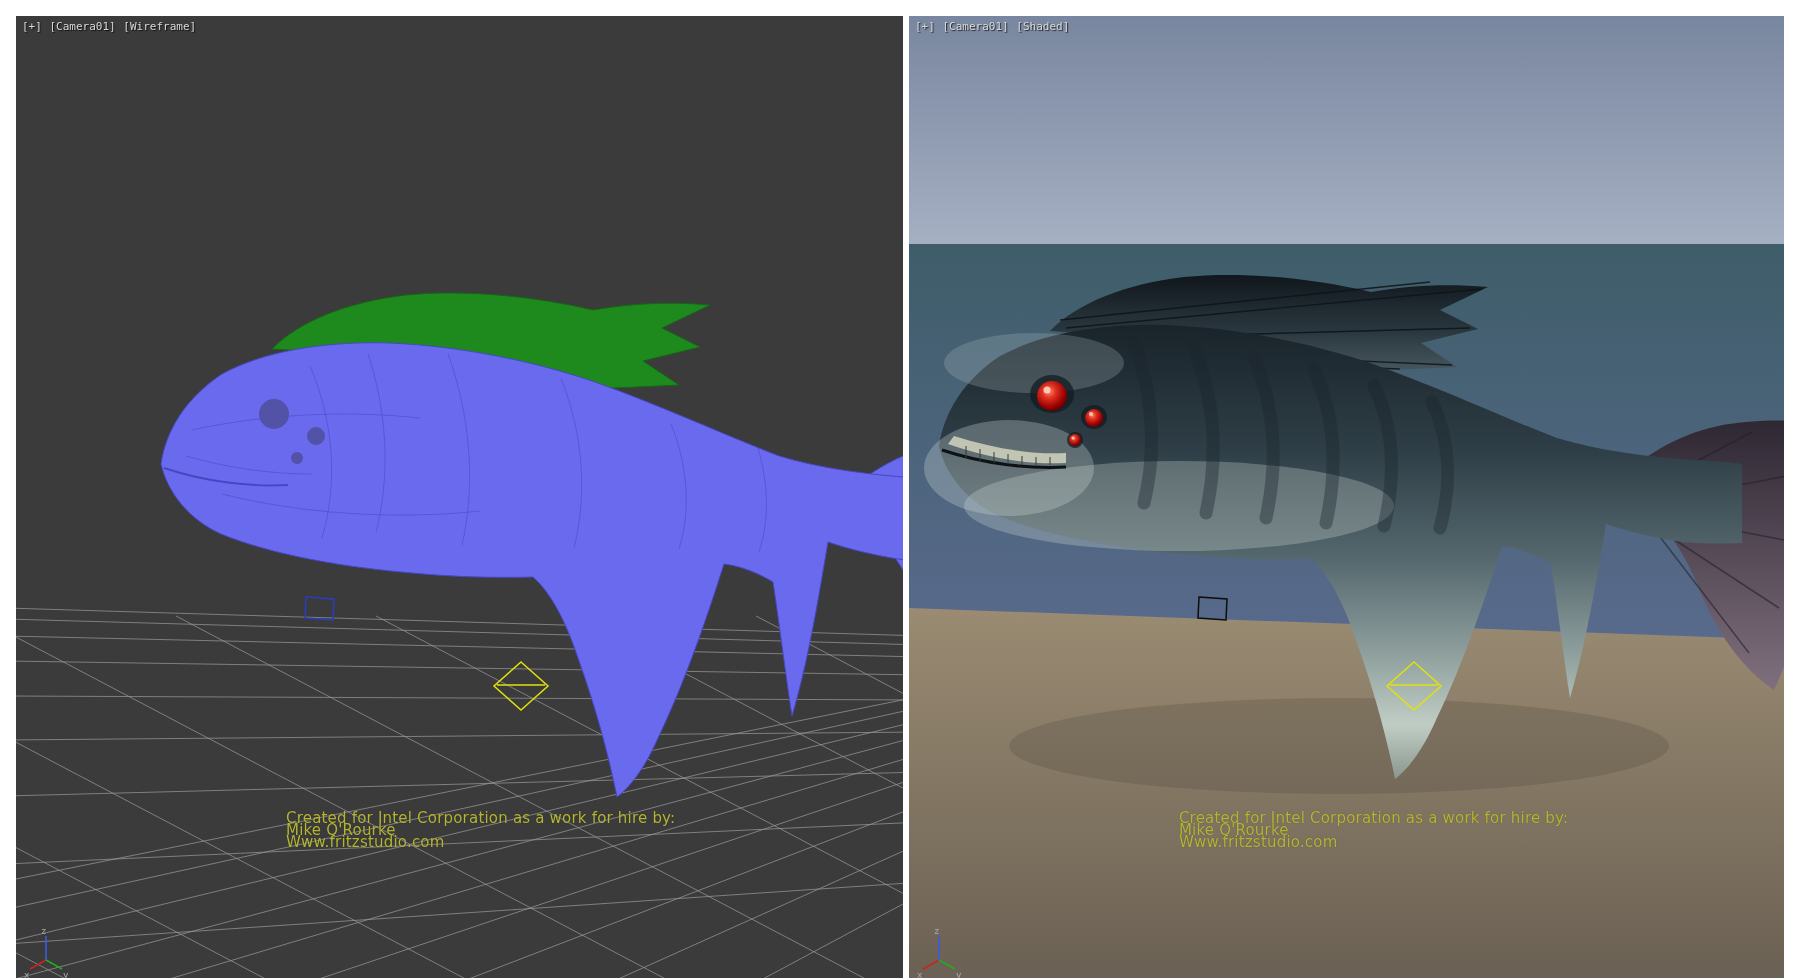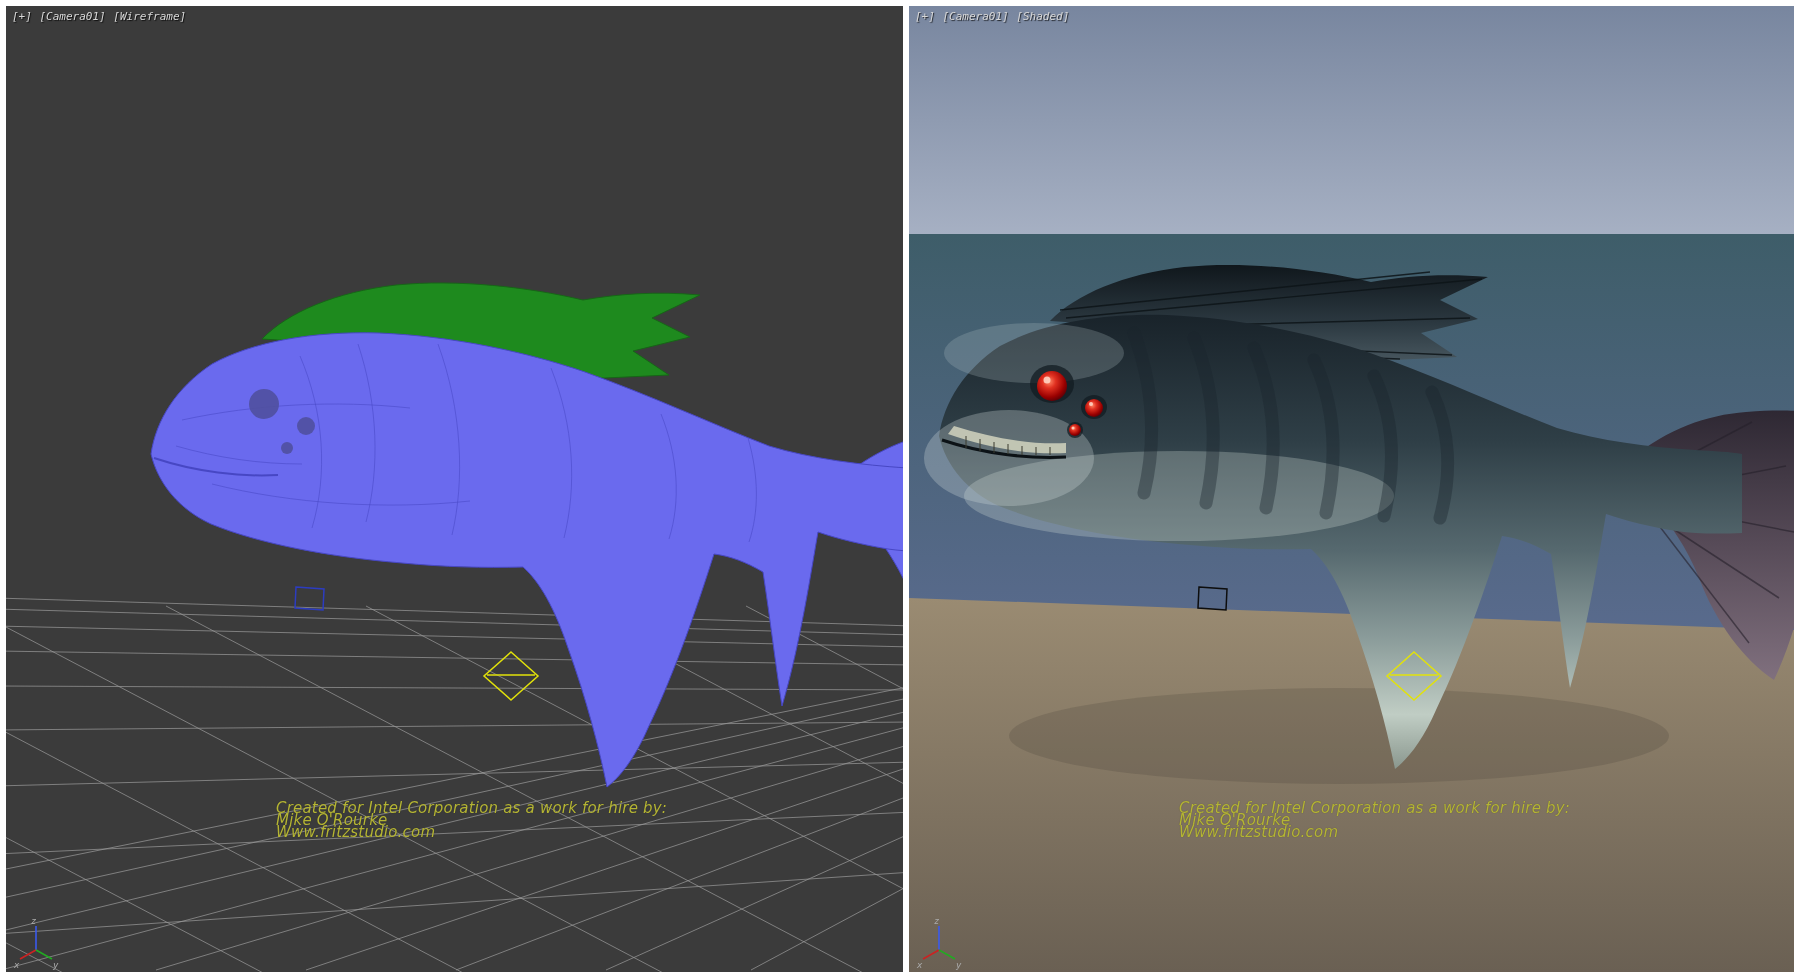--- a/index.html
+++ b/index.html
@@ -1,18 +1,18 @@
 <!DOCTYPE html>
 <html style="--viewport-bg: #3b3b3b; --grid-line: #9a9a9a; --wire-fish: #6a6aee; --wire-fish-dark: #4747c4; --fin-green: #1e8a1e; --helper-yellow: #e2e20a; --helper-box-blue: #2c3cc0; --watermark-yellow: #b5b534; --label-text: #d8d8d8; --sky-top: #78869f; --sky-bottom: #a6b0c3; --sea-top: #3e5d69; --sea-bottom: #5a6b8e; --sand-light: #9a8b72; --sand-dark: #6a6053; --fish-dark: #19232a; --fish-light-belly: #c0cdc4; --eye-red: #b80000; --tail-purple: #80707e;"><head>
 <meta charset="utf-8">
 <style>
   * { margin:0; padding:0; box-sizing:border-box; }
   html,body { width:1800px; height:978px; background:#fff; overflow:hidden;
               font-family:"DejaVu Sans", sans-serif; }
-  .app { display:flex; gap:6px; padding:6px; width:1800px; height:858px; background:#fff;font-style:italic; }
+  .app { display:flex; gap:6px; padding:16px; width:1800px; height:858px; background:#fff; }
   .viewport { position:relative; height:966px; overflow:hidden; }
   .vp-wire   { width:897px; background:var(--viewport-bg, #3b3b3b); }
   .vp-shaded { width:885px; background:#404040; }
   svg.scene { position:absolute; left:0; top:0; display:block; }
 
   .vp-label { position:absolute; top:4px; left:6px; z-index:6;
               font-family:"DejaVu Sans Mono", monospace; font-size:11px;
               color:var(--label-text, #d8d8d8);
               text-shadow:1px 1px 1px rgba(0,0,0,.75); white-space:nowrap; }
   .vp-label span { margin-right:1px; cursor:pointer; }

